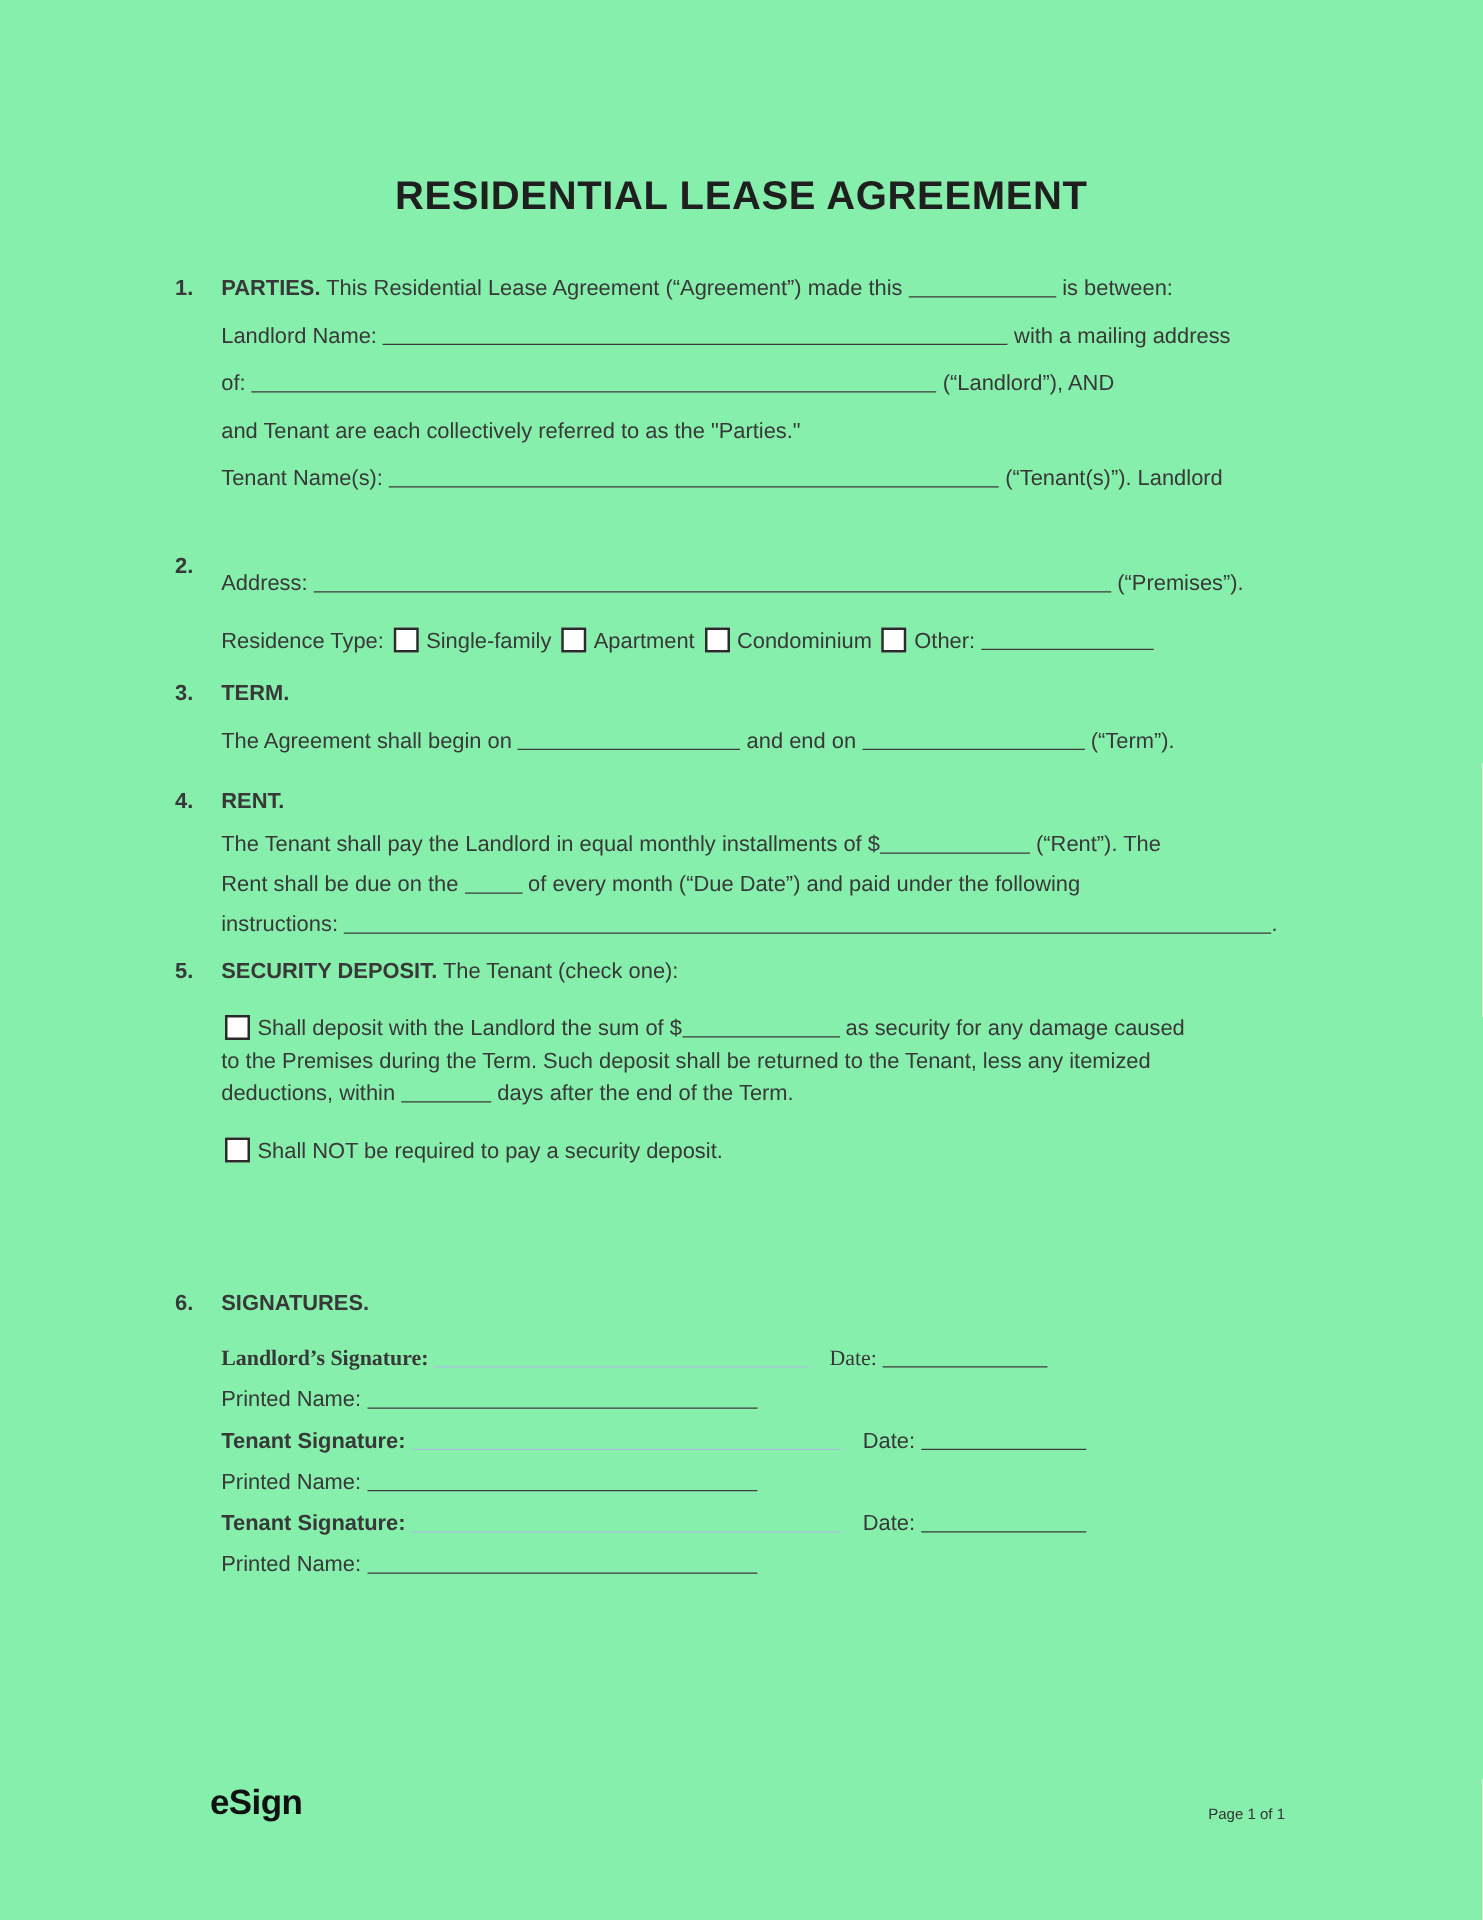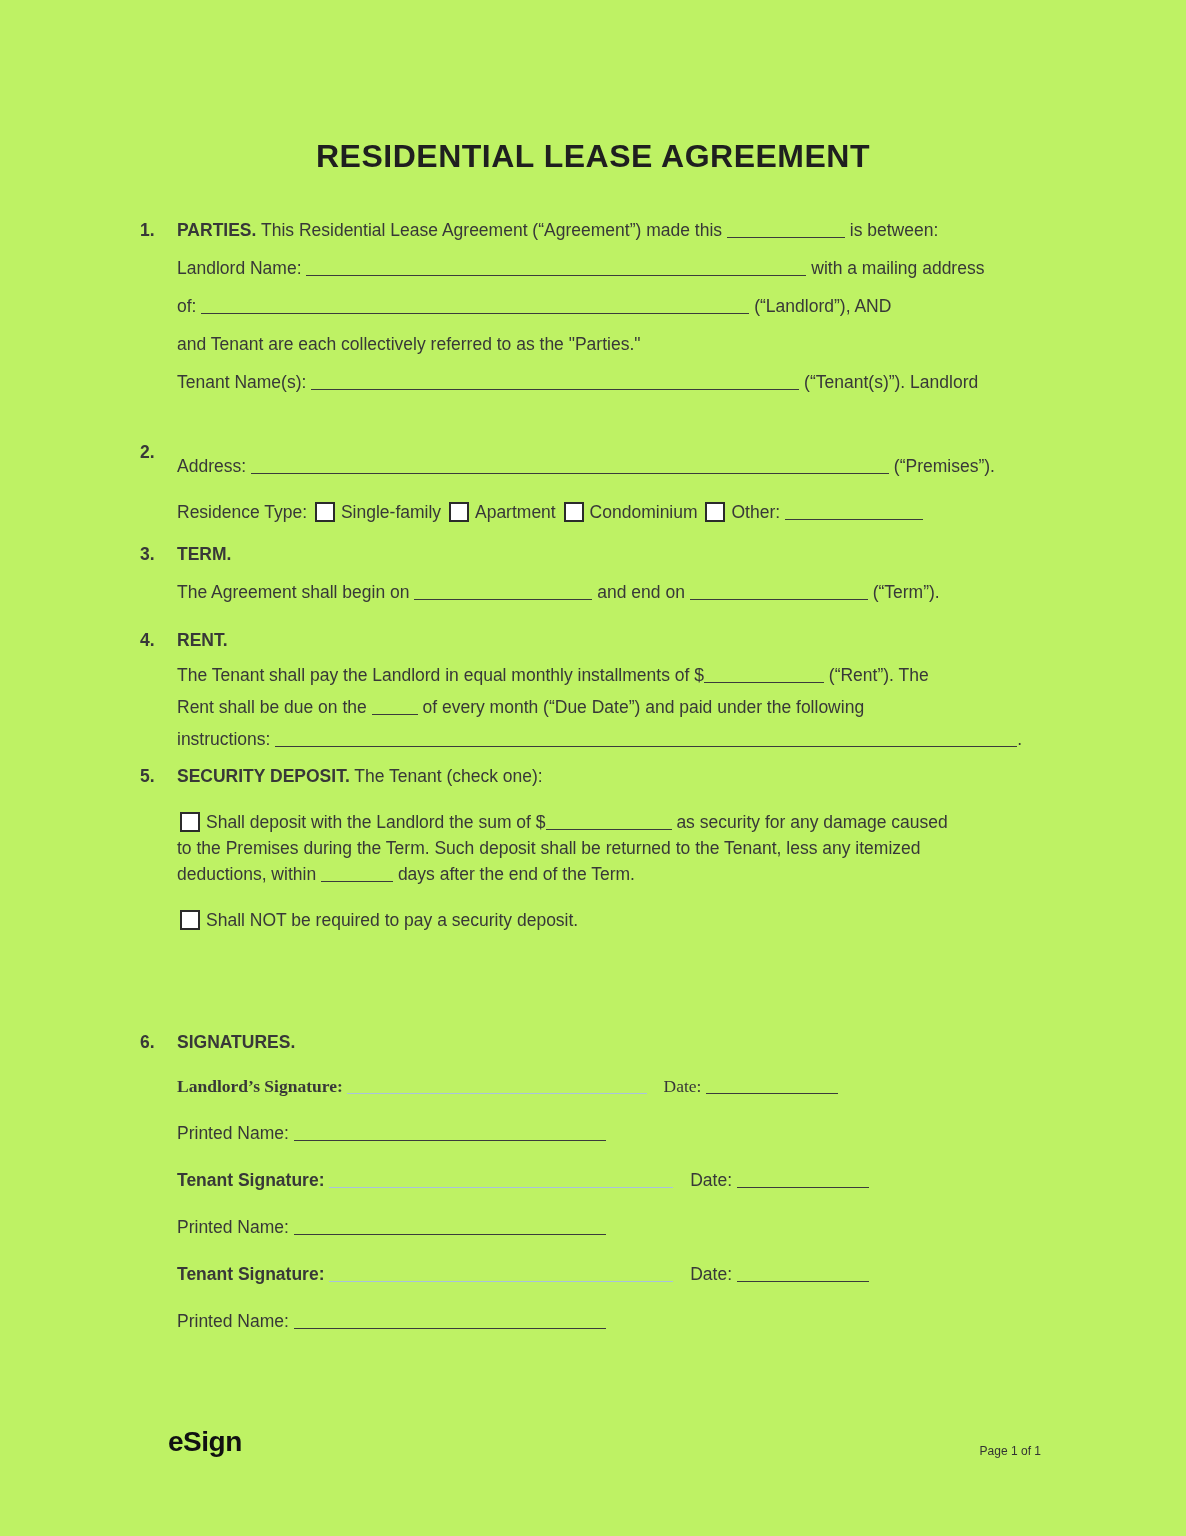--- a/index.html
+++ b/index.html
@@ -2,21 +2,21 @@
 <html style="--signature-line: #a9c2de; --text: #383838;"><head>
 <meta charset="utf-8">
 <style>
   * { margin:0; padding:0; box-sizing:border-box; }
   html, body { background:#ffffff; }
   .page {
     position:relative;
     width:1186px;
     height:1536px;
     margin:0 auto;
-    background:#bef264;
+    background:#86efac;
     font-family:"Liberation Sans", sans-serif;
     font-size:17.5px;
     color:var(--text, #383838);
     overflow:hidden;
   }
   .doc-title {
     padding-top:138px;
     text-align:center;
     font-size:32px;
     font-weight:bold;
@@ -40,25 +40,25 @@
   }
   .blank.sig { border-bottom-color:var(--signature-line, #a9c2de); margin-right:12px; }
   .checkbox {
     display:inline-block;
     width:20px; height:20px;
     border:2px solid #2b2b2b;
     background:#ffffff;
     vertical-align:-4px;
     margin:0 6px 0 3px;
   }
-  .sig-row { line-height:26px; margin-top:21px; white-space:nowrap; }
+  .sig-row { line-height:26px; margin-top:7px; white-space:nowrap; }
   .sig-row.first { margin-top:12px;font-family:Liberation Serif, serif; }
   .footer {
     position:absolute;
-    left:168px; right:145px; top:1426px;
+    left:168px; right:158px; top:1426px;
     display:flex;
     justify-content:space-between;
     align-items:flex-end;
   }
   .brand {
     font-size:28px;
     font-weight:800;
     letter-spacing:-0.5px;
     color:#111111;
   }

